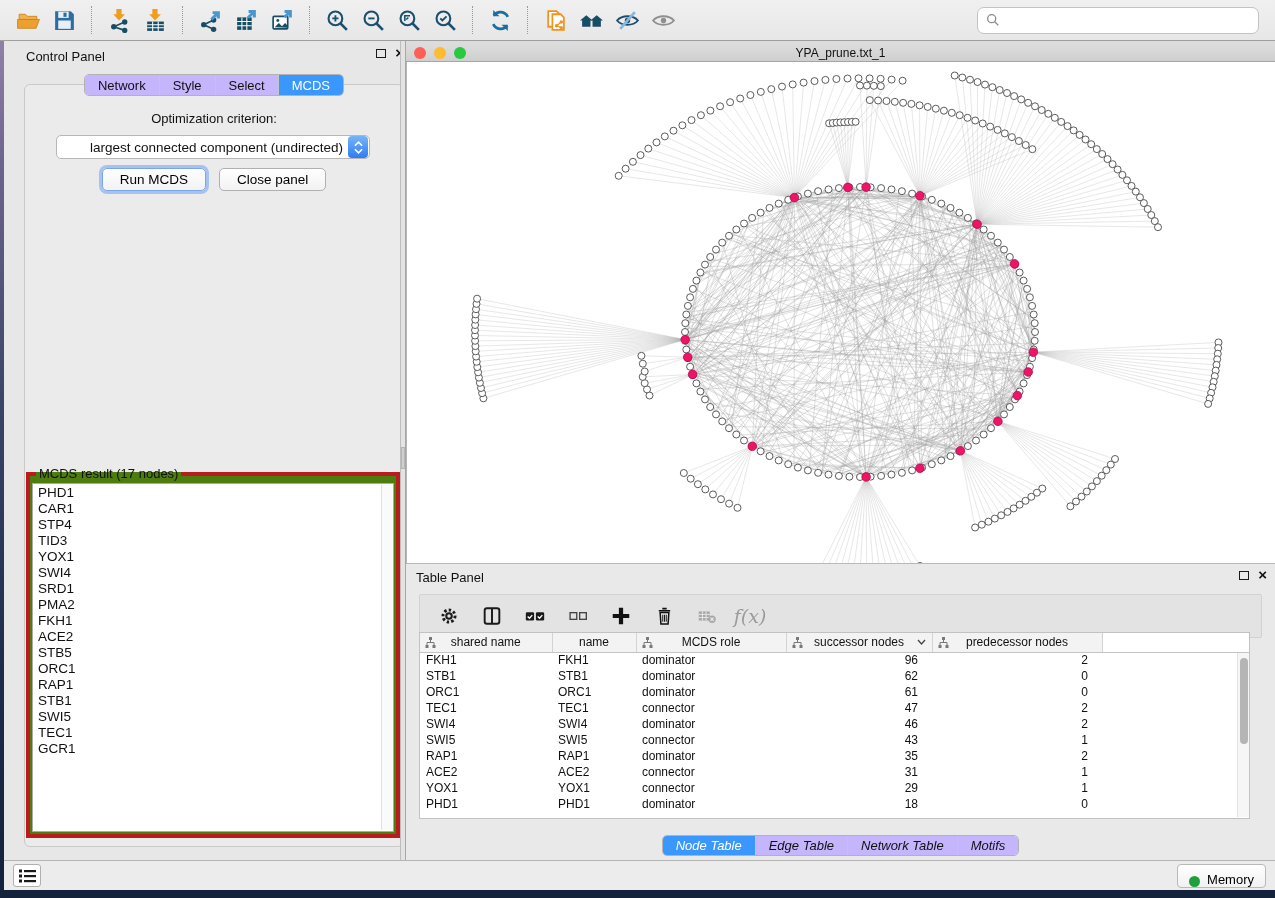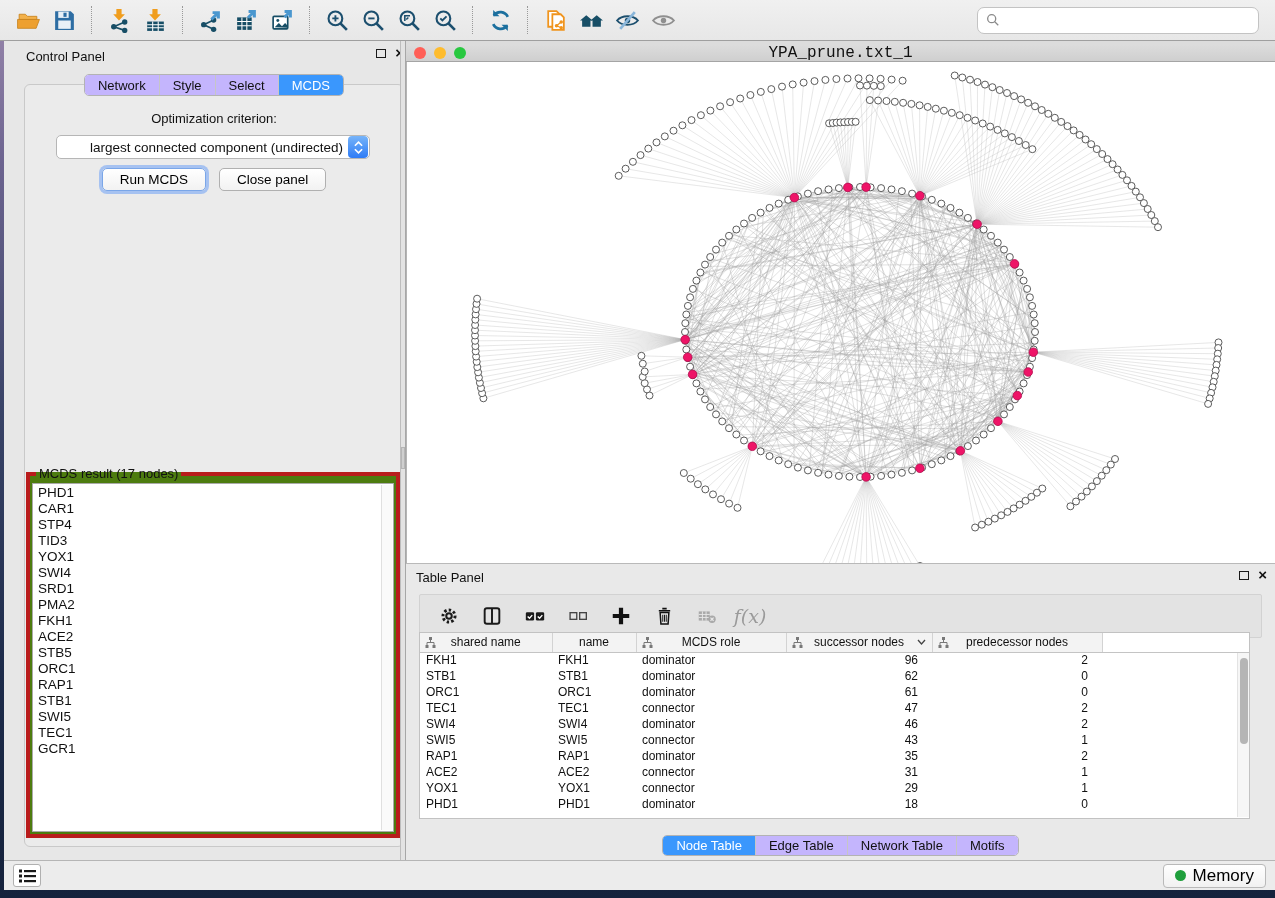--- a/index.html
+++ b/index.html
@@ -57,21 +57,21 @@
   .vsplit { position:absolute; left:396px; top:0; width:6px; height:819px; background:#e3e3e3;
     border-left:1px solid #bdbdbd; border-right:1px solid #a7a7a7; }
   .vsplit .grip { position:absolute; top:406px; left:0; width:4px; height:22px; background:#cfcfcf; border:1px solid #b5b5b5; }
   
   .right-col { position:absolute; left:402px; top:0; width:869px; height:819px; background:#dcdcdc; }
   .net-titlebar { position:absolute; left:0; top:4px; width:869px; height:17px;
     background:linear-gradient(#dcdcdc,#cfcfcf); border-bottom:1px solid #a5a5a5;
     display:flex; align-items:center; }
   .lights { display:flex; gap:8px; margin-left:8px; }
   .light { width:12px; height:12px; border-radius:50%; }
-  .net-title { position:absolute; left:0; right:0; text-align:center; font-size:16px; color:#111;font-family:Liberation Mono, monospace; }
+  .net-title { position:absolute; left:0; right:0; text-align:center; font-size:12px; color:#111; }
   .net-canvas { position:absolute; left:0; top:21px; width:869px; height:501px; background:#fff; border-left:1px solid #b5b5b5; }
   .net-canvas svg { display:block; }
   
   .table-panel { position:absolute; left:0; top:522px; width:869px; height:297px; background:#e9e9e9; border-top:1px solid #b9b9b9; }
   .tp-toolbar { position:absolute; left:13px; right:13px; top:30px; height:44px;
     background:#e3e3e3; border:1px solid #d2d2d2; border-radius:2px;
     display:flex; align-items:center; gap:17px; padding-left:16px; }
   .tp-toolbar .ticon { width:26px; height:26px; display:flex; align-items:center; justify-content:center; background:none; border:none; }
   .fx { font-family:"DejaVu Serif", serif; font-style:italic; font-size:19px; color:#9a9a9a; }
   .ntable-wrap { position:absolute; left:13px; top:68px; width:831px; height:187px; background:#fff; border:1px solid #c2c2c2; overflow:hidden; }
@@ -79,30 +79,30 @@
   table.ntable th { height:19px; background:#f3f3f3; border-bottom:1px solid #c4c4c4;
     border-right:1px solid #d3d3d3; font-weight:normal; position:relative; font-size:12px; }
   table.ntable th.filler { background:#fff; border-right:none; }
   table.ntable th .type-ico { position:absolute; left:5px; top:4px; }
   table.ntable th .sort-ico { position:absolute; right:6px; top:6px; }
   table.ntable td { height:16px; padding:0 8px 0 6px; white-space:nowrap; overflow:hidden; }
   table.ntable td.r { text-align:right; padding-right:14px; }
   .tscroll { position:absolute; right:0; top:20px; bottom:1px; width:12px; background:#f6f6f6; border-left:1px solid #e3e3e3; }
   .tscroll .thumb { position:absolute; left:2px; top:5px; width:8px; height:86px; background:#b5b5b5; border-radius:4px; }
   .tp-tabs { position:absolute; left:0; right:0; top:271px; display:flex; justify-content:center; }
-  .tp-tabs .seg { height:21px; }
+  .tp-tabs .seg { height:21px;font-style:italic; }
   .tp-tabs .tab { line-height:16px; }
   
   .statusbar { position:absolute; left:4px; top:860px; width:1271px; height:30px;
     background:#ececec; border-top:1px solid #b5b5b5; display:flex; align-items:center; padding:0 9px; }
   .list-btn { width:28px; height:23px; background:#fff; border:1px solid #b0b0b0; border-radius:3px;
     display:flex; align-items:center; justify-content:center; }
   .mem-btn { margin-left:auto; height:24px; background:linear-gradient(#ffffff,#f1f1f1);
-    border:1px solid #b9b9b9; border-radius:4px; display:flex; align-items:center; gap:7px;
-    padding:0 11px; font-size:17px; font-family:"Liberation Sans",sans-serif; }
+    border:1px solid #b9b9b9; border-radius:4px; display:flex; align-items:flex-end; gap:7px;
+    padding:0 11px; font-size:13px; font-family:"Liberation Sans",sans-serif; }
   .mem-dot { width:11px; height:11px; border-radius:50%; background:#1f9f3c; display:inline-block; }
 </style>
 </head>
 <body>
 
 <div class="toolbar">
   <button class="tbtn">
       <svg viewBox="0 0 24 24">
         <path d="M3 6h6l2 2h9v3H3z" fill="#f3b14a" stroke="#c8821c" stroke-width="0.8"></path>
         <path d="M1.5 11h21l-3.2 8.5H1.5z" fill="#eda030" stroke="#c8821c" stroke-width="0.8"></path>

